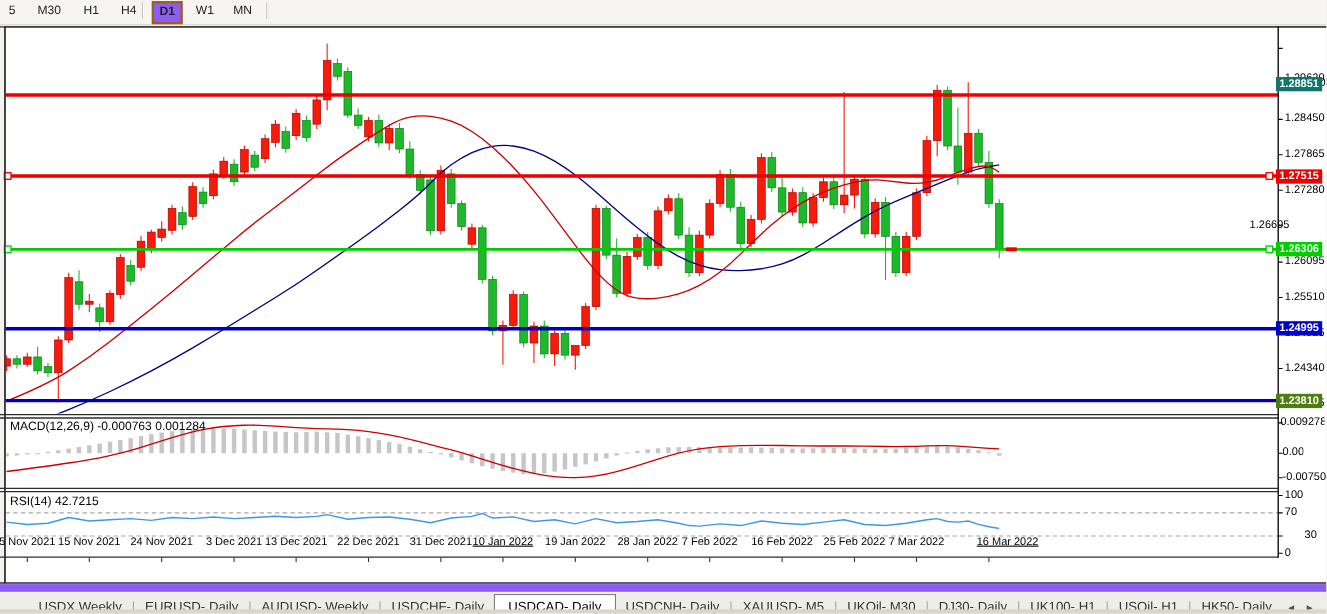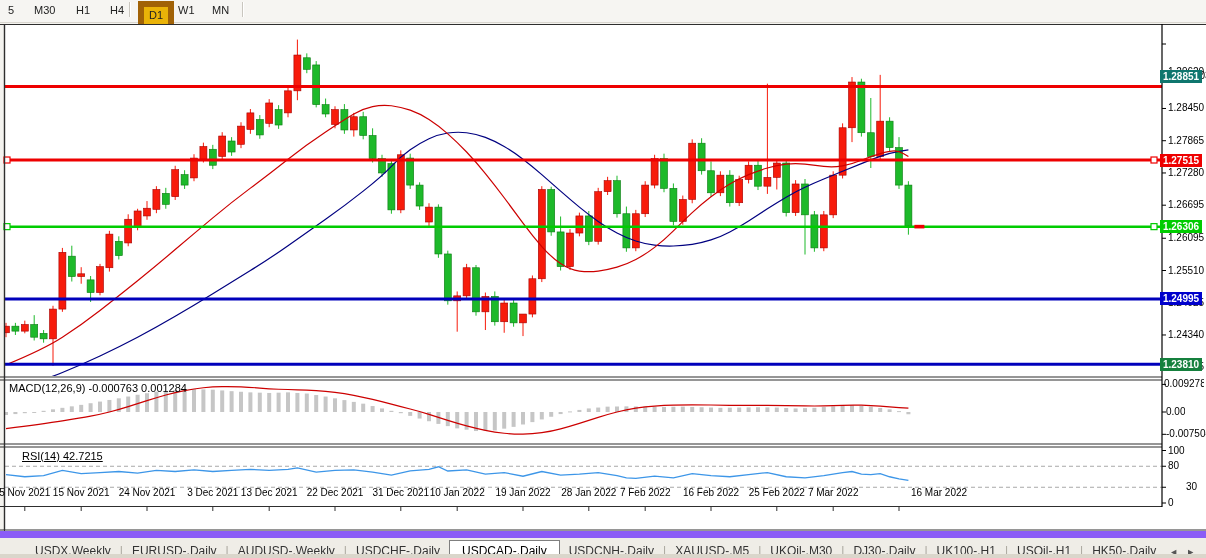--- a/index.html
+++ b/index.html
@@ -1,20 +1,20 @@
 <!DOCTYPE html>
 <html><head>
 <meta charset="utf-8">
 <style>
   html,body{margin:0;padding:0;background:#f0eee8;font-family:"Liberation Sans",sans-serif;}
   #app{position:relative;width:1206px;height:558px;overflow:hidden;background:#f4f3ef;}
   
   #toolbar{position:absolute;left:0;top:0;width:1206px;height:22px;background:#f6f5f2;border-bottom:1px solid #d9d6cf;}
   .tf-btn{position:absolute;top:1px;height:17px;line-height:17px;padding:0 5px;font-size:11px;color:#222;border:1px solid transparent;cursor:default;}
-  .tf-btn.active{background:#eab308;border:6px solid #a16207;}
+  .tf-btn.active{background:#8b5cf6;border:2px solid #a16207;font-weight:bold;}
   .tb-sep{position:absolute;top:2px;width:1px;height:15px;background:#c9c6bf;border-right:1px solid #ffffff;}
   
   #chartwin{position:absolute;left:4px;top:24px;width:1202px;height:506px;background:#ffffff;border-top:1px solid #3a3a3a;border-left:1px solid #3a3a3a;}
   #gfx{position:absolute;left:0;top:0;}
   .ovl{position:absolute;white-space:nowrap;}
   #title{left:9px;top:4px;font-size:12px;font-weight:bold;color:#000;}
   #title .tri{font-size:8px;vertical-align:2px;margin-right:4px;}
   #title .quote{margin-left:10px;}
   .panel-label{font-size:11px;color:#000;}
   .axis-label{font-size:10px;color:#000;}
@@ -415,65 +415,65 @@
       <line x1="776.8000000000001" y1="507" x2="776.8000000000001" y2="511" stroke="#333" stroke-width="1"></line>
       <line x1="833.2" y1="507" x2="833.2" y2="511" stroke="#333" stroke-width="1"></line>
       <line x1="899" y1="507" x2="899" y2="511" stroke="#333" stroke-width="1"></line>
     </svg>
 
 
   <div class="ovl panel-label" style="left:9px;top:382px;">
     <span>MACD(12,26,9)</span> <span>-0.000763 0.001284</span>
   </div>
 
-  <div class="ovl panel-label" style="left:22px;top:450px;text-decoration:underline;">
+  <div class="ovl panel-label" style="left:9px;top:450px;">
     <span>RSI(14)</span> <span>42.7215</span>
   </div>
 
   <div id="axis-labels">
       <div class="ovl axis-label" style="left: 1168px; top: 38px; margin-top: 28px;">1.29620</div>
       <div class="ovl axis-label" style="left: 1168px; top: 70.2393px; margin-left: 12px;">1.29035</div>
       <div class="ovl axis-label" style="left: 1168px; top: 102.479px;">1.28450</div>
       <div class="ovl axis-label" style="left: 1168px; top: 134.718px;">1.27865</div>
       <div class="ovl axis-label" style="left: 1168px; top: 166.957px;">1.27280</div>
-      <div class="ovl axis-label" style="left: 1168px; top: 199.197px;">1.26695</div>
+      <div class="ovl axis-label" style="left: 1136px; top: 199.197px;">1.26695</div>
       <div class="ovl axis-label" style="left: 1168px; top: 232.263px;">1.26095</div>
       <div class="ovl axis-label" style="left: 1168px; top: 264.502px;">1.25510</div>
       <div class="ovl axis-label" style="left: 1168px; top: 296.741px;">1.24925</div>
       <div class="ovl axis-label" style="left: 1168px; top: 328.981px;">1.24340</div>
       <div class="ovl axis-label" style="left: 1168px; top: 361.22px;">1.23755</div>
       <div class="ovl axis-label" style="left: 1164px; top: 378.398px; max-width: 40px; overflow: hidden;">0.009278</div>
       <div class="ovl axis-label" style="left: 1166px; top: 406px; max-width: 40px; overflow: hidden;">0.00</div>
       <div class="ovl axis-label" style="left: 1166px; top: 428.312px; max-width: 40px; overflow: hidden;">-0.007504</div>
       <div class="ovl axis-label" style="left: 1168px; top: 444.5px;">100</div>
-      <div class="ovl axis-label" style="left: 1168px; top: 460.25px;">80</div>
+      <div class="ovl axis-label" style="left: 1168px; top: 460.25px;">70</div>
       <div class="ovl axis-label" style="left: 1168px; top: 481.25px; margin-left: 18px;">30</div>
       <div class="ovl axis-label" style="left: 1168px; top: 497px;">0</div>
       <div class="price-badge" style="top: 70px; background: #0f766e;">1.28851</div>
       <div class="price-badge" style="top: 153.507px; background: rgb(238, 0, 0);">1.27515</div>
       <div class="price-badge" style="top: 220.135px; background: rgb(0, 204, 0);">1.26306</div>
       <div class="price-badge" style="top: 292.384px; background: rgb(0, 0, 204);">1.24995</div>
-      <div class="price-badge" style="top: 357.689px; background: #15803d;">1.23810</div>
+      <div class="price-badge" style="top: 357.689px; background: #4d7c0f;">1.23810</div>
     </div>
   <div id="date-labels">
       <div class="date-label" style="left: -7.2px;">5 Nov 2021</div>
       <div class="date-label" style="left: 49.2px;">15 Nov 2021</div>
       <div class="date-label" style="left: 115px;">24 Nov 2021</div>
       <div class="date-label" style="left: 180.8px;">3 Dec 2021</div>
       <div class="date-label" style="left: 237.2px;">13 Dec 2021</div>
       <div class="date-label" style="left: 303px;">22 Dec 2021</div>
       <div class="date-label" style="left: 368.8px;">31 Dec 2021</div>
-      <div class="date-label" style="left: 425.2px;">10 Jan 2022</div>
+      <div class="date-label" style="left: 425.2px; text-decoration: underline;">10 Jan 2022</div>
       <div class="date-label" style="left: 491px;">19 Jan 2022</div>
       <div class="date-label" style="left: 556.8px;">28 Jan 2022</div>
       <div class="date-label" style="left: 613.2px;">7 Feb 2022</div>
       <div class="date-label" style="left: 679px;">16 Feb 2022</div>
       <div class="date-label" style="left: 744.8px;">25 Feb 2022</div>
       <div class="date-label" style="left: 801.2px;">7 Mar 2022</div>
-      <div class="date-label" style="left: 907px;">16 Mar 2022</div>
+      <div class="date-label" style="left: 884px; text-decoration: underline;">16 Mar 2022</div>
     </div>
 
   <div id="tabbar">
       <span class="spacer"></span>
       <span class="tab">USDX,Weekly</span>
       <span class="tab-sep">|</span>
       <span class="tab">EURUSD-,Daily</span>
       <span class="tab-sep">|</span>
       <span class="tab">AUDUSD-,Weekly</span>
       <span class="tab-sep">|</span>

